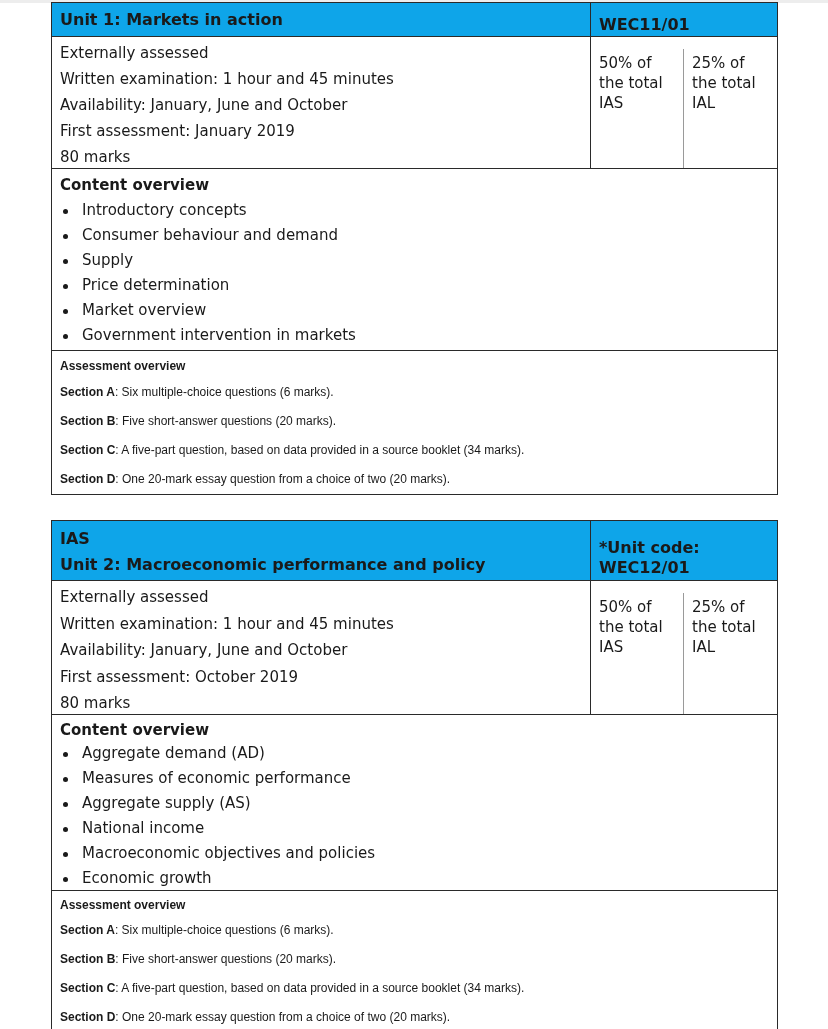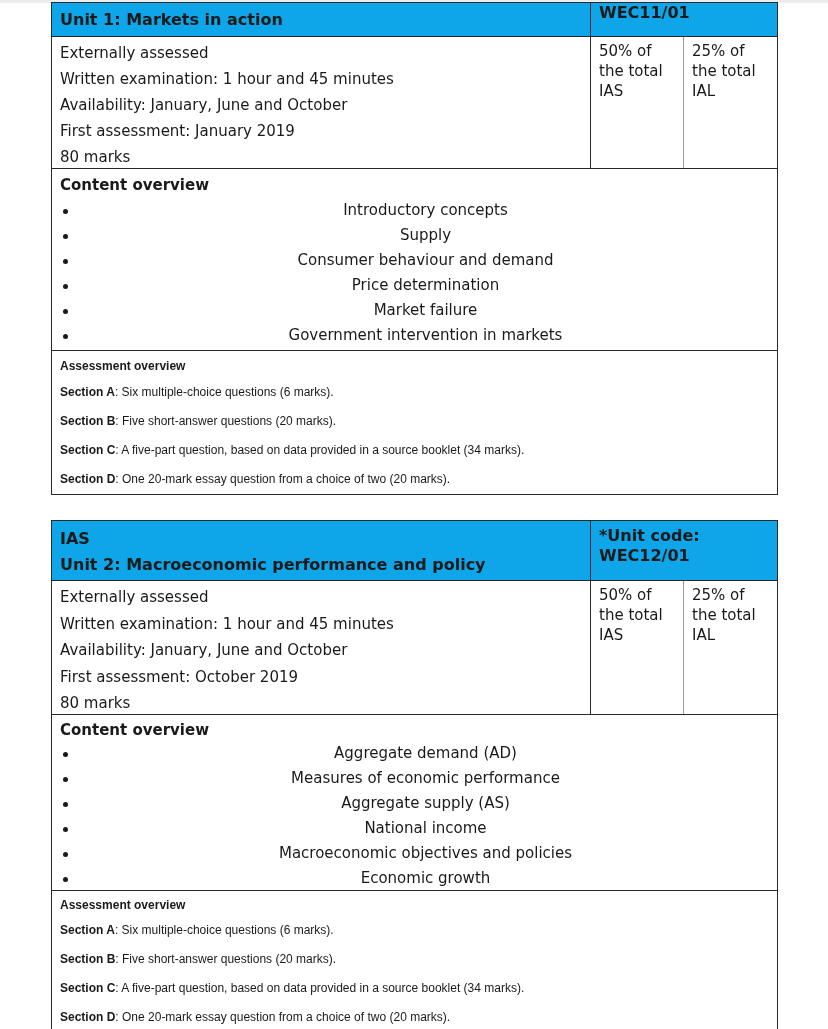--- a/index.html
+++ b/index.html
@@ -11,30 +11,30 @@
     .topband { position: absolute; left: 0; top: 0; width: 828px; height: 3px; background: #ededed; }
     .unit-table {
       position: absolute; left: 51px; width: 727px;
       border: 1px solid #2a2a2a; box-sizing: border-box;
       font-size: 15px;
     }
     .row { display: flex; border-bottom: 1px solid #2a2a2a; }
     .row:last-child { border-bottom: none; }
     .hdr { background: #0ea5e9; }
     .left { width: 539px; box-sizing: border-box; padding: 0 8px; border-right: 1px solid #2a2a2a; }
-    .right { flex: 1; box-sizing: border-box; }
+    .right { flex: 1; box-sizing: border-box; margin-top: 12px; }
     .bold { font-weight: bold; }
     .split { display: flex; height: 100%; }
     .split .c { box-sizing: border-box; padding: 4px 8px; line-height: 20px; }
     .split .c1 { width: 93px; border-right: 1px solid #9a9a9a; }
     .split .c2 { flex: 1; }
     .full { width: 100%; box-sizing: border-box; padding: 0 8px; }
     .line { display: block; white-space: nowrap; }
     ul.bullets { list-style: none; margin: 0; padding: 0; }
-    ul.bullets li { position: relative; padding-left: 22px; white-space: nowrap; text-align: center; }
+    ul.bullets li { position: relative; padding-left: 22px; white-space: nowrap; }
     ul.bullets li::before {
       content: ""; position: absolute; left: 3px; width: 5px; height: 5px; border-radius: 50%;
       background: #1a1a1a; top: 50%; margin-top: -2px;
     }
     .assess { font-family: "Liberation Sans", "DejaVu Sans", sans-serif; font-size: 12px; }
     .assess .line { white-space: nowrap; }
     .sec-label { font-weight: bold; }
   </style>
 </head>
 <body>
@@ -73,24 +73,24 @@
         </div>
       </div>
     </div>
   </div>
 
   <div class="row" style="height:181px;">
     <div class="full" style="padding-top:4px; line-height:25px;">
       <span class="line bold">Content overview</span>
       <ul class="bullets">
         <li>Introductory concepts</li>
+        <li>Consumer behaviour and demand</li>
         <li>Supply</li>
-        <li>Consumer behaviour and demand</li>
         <li>Price determination</li>
-        <li>Market failure</li>
+        <li>Market overview</li>
         <li>Government intervention in markets</li>
       </ul>
     </div>
   </div>
 
   <div class="row" style="height:143px;">
     <div class="full assess" style="padding-top:3px; line-height:29px;">
       <span class="line bold" style="line-height:24px;">Assessment overview</span>
       <span class="line"><span class="sec-label">Section A</span><span>: Six multiple-choice questions (6 marks).</span></span>
       <span class="line"><span class="sec-label">Section B</span><span>: Five short-answer questions (20 marks).</span></span>

